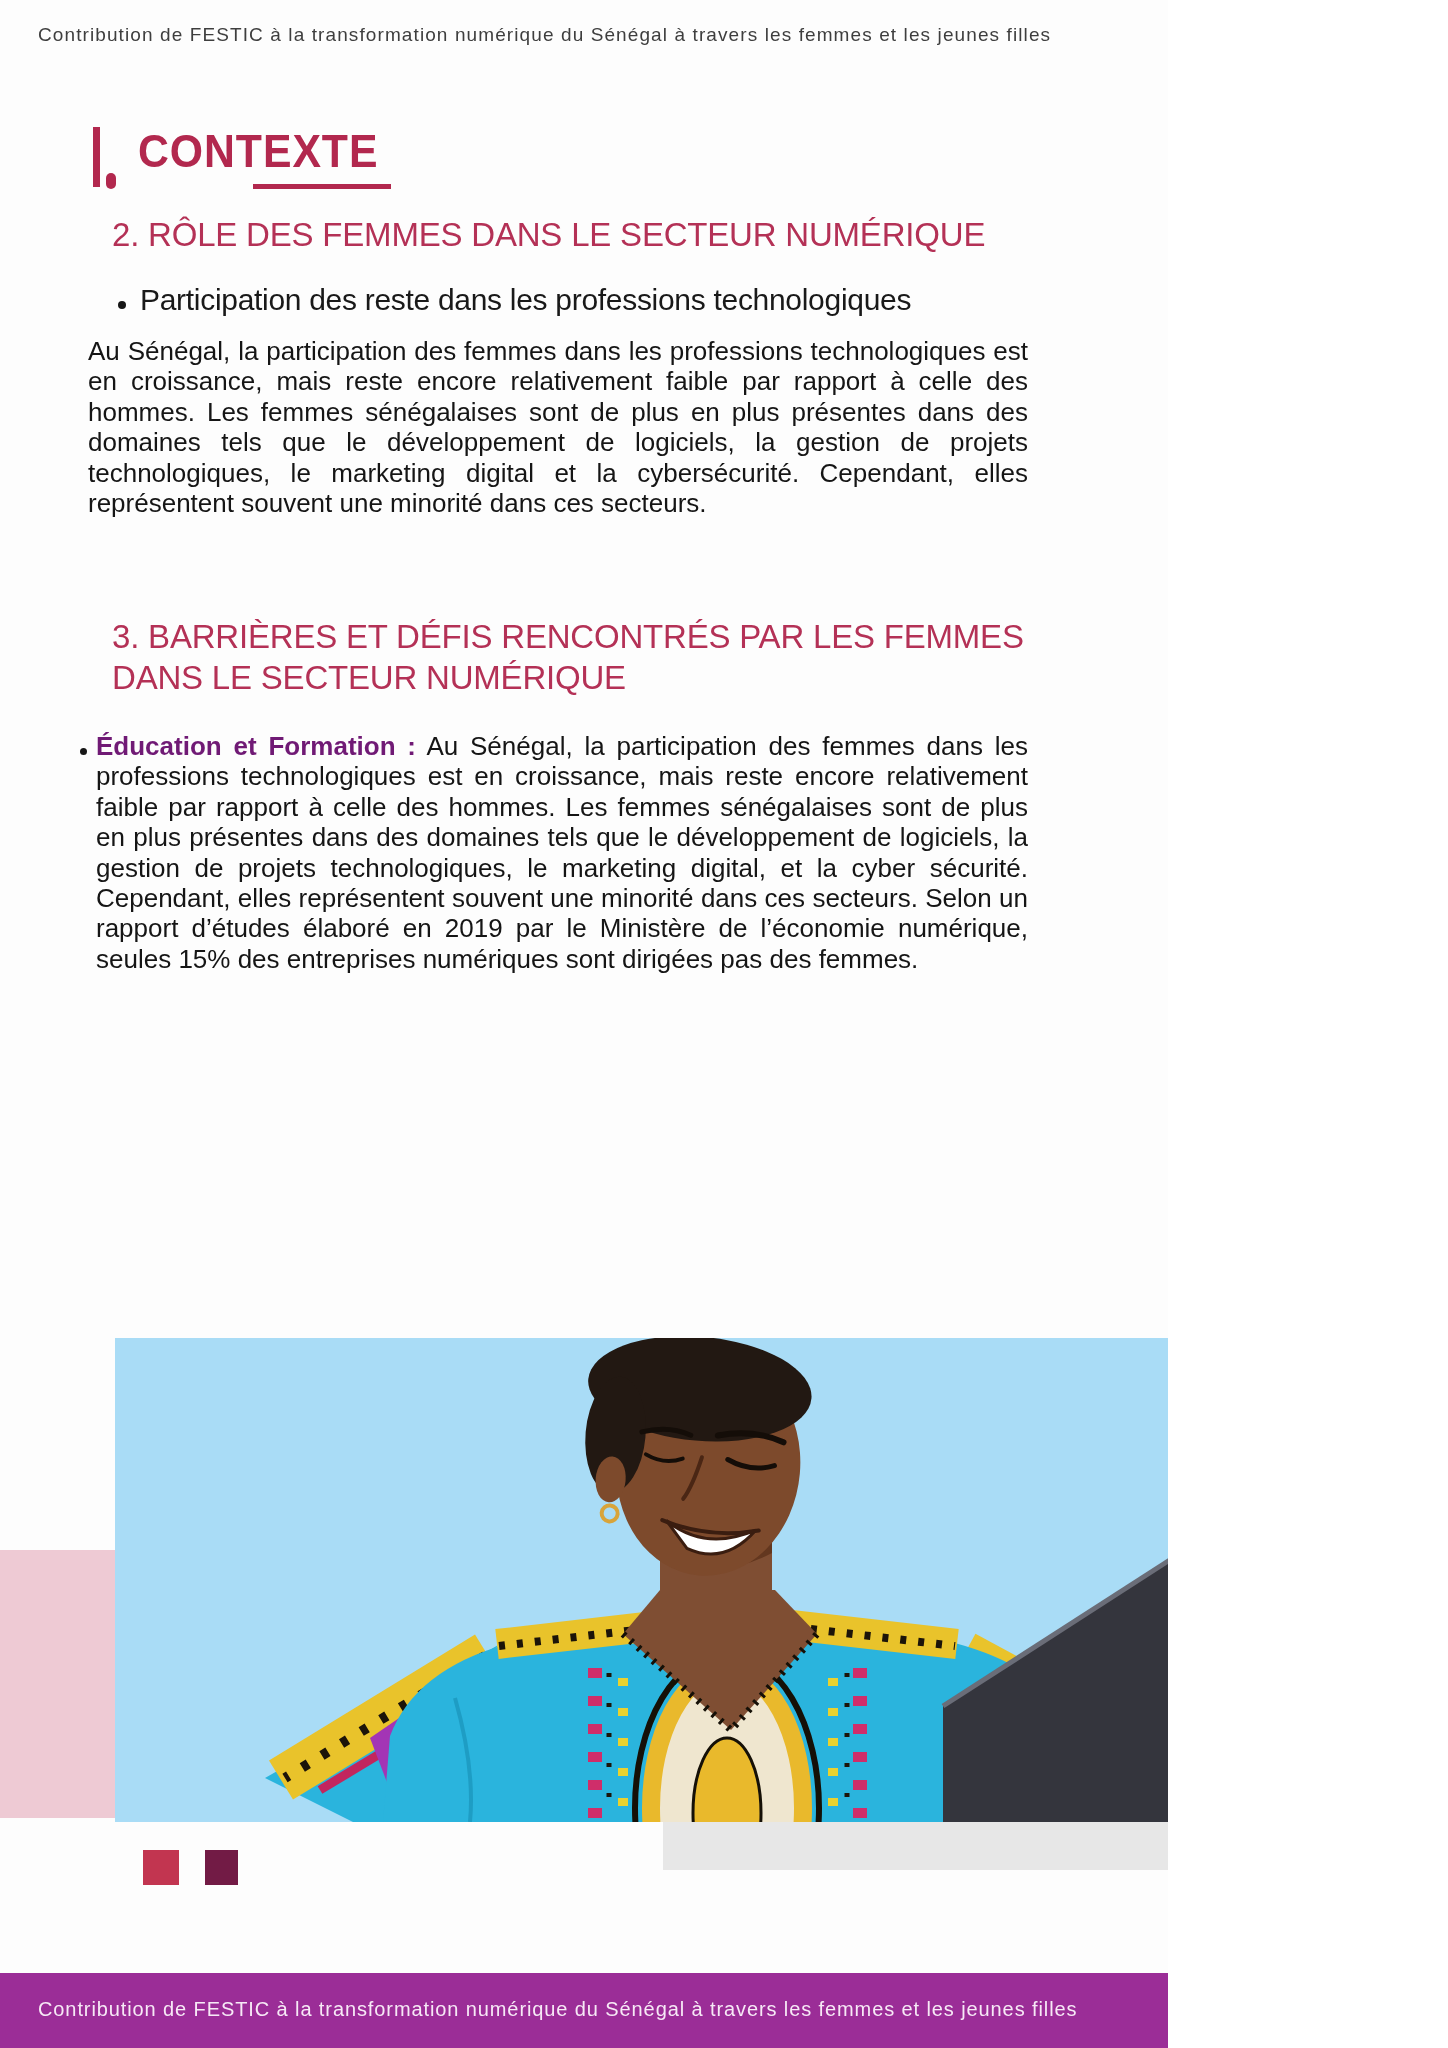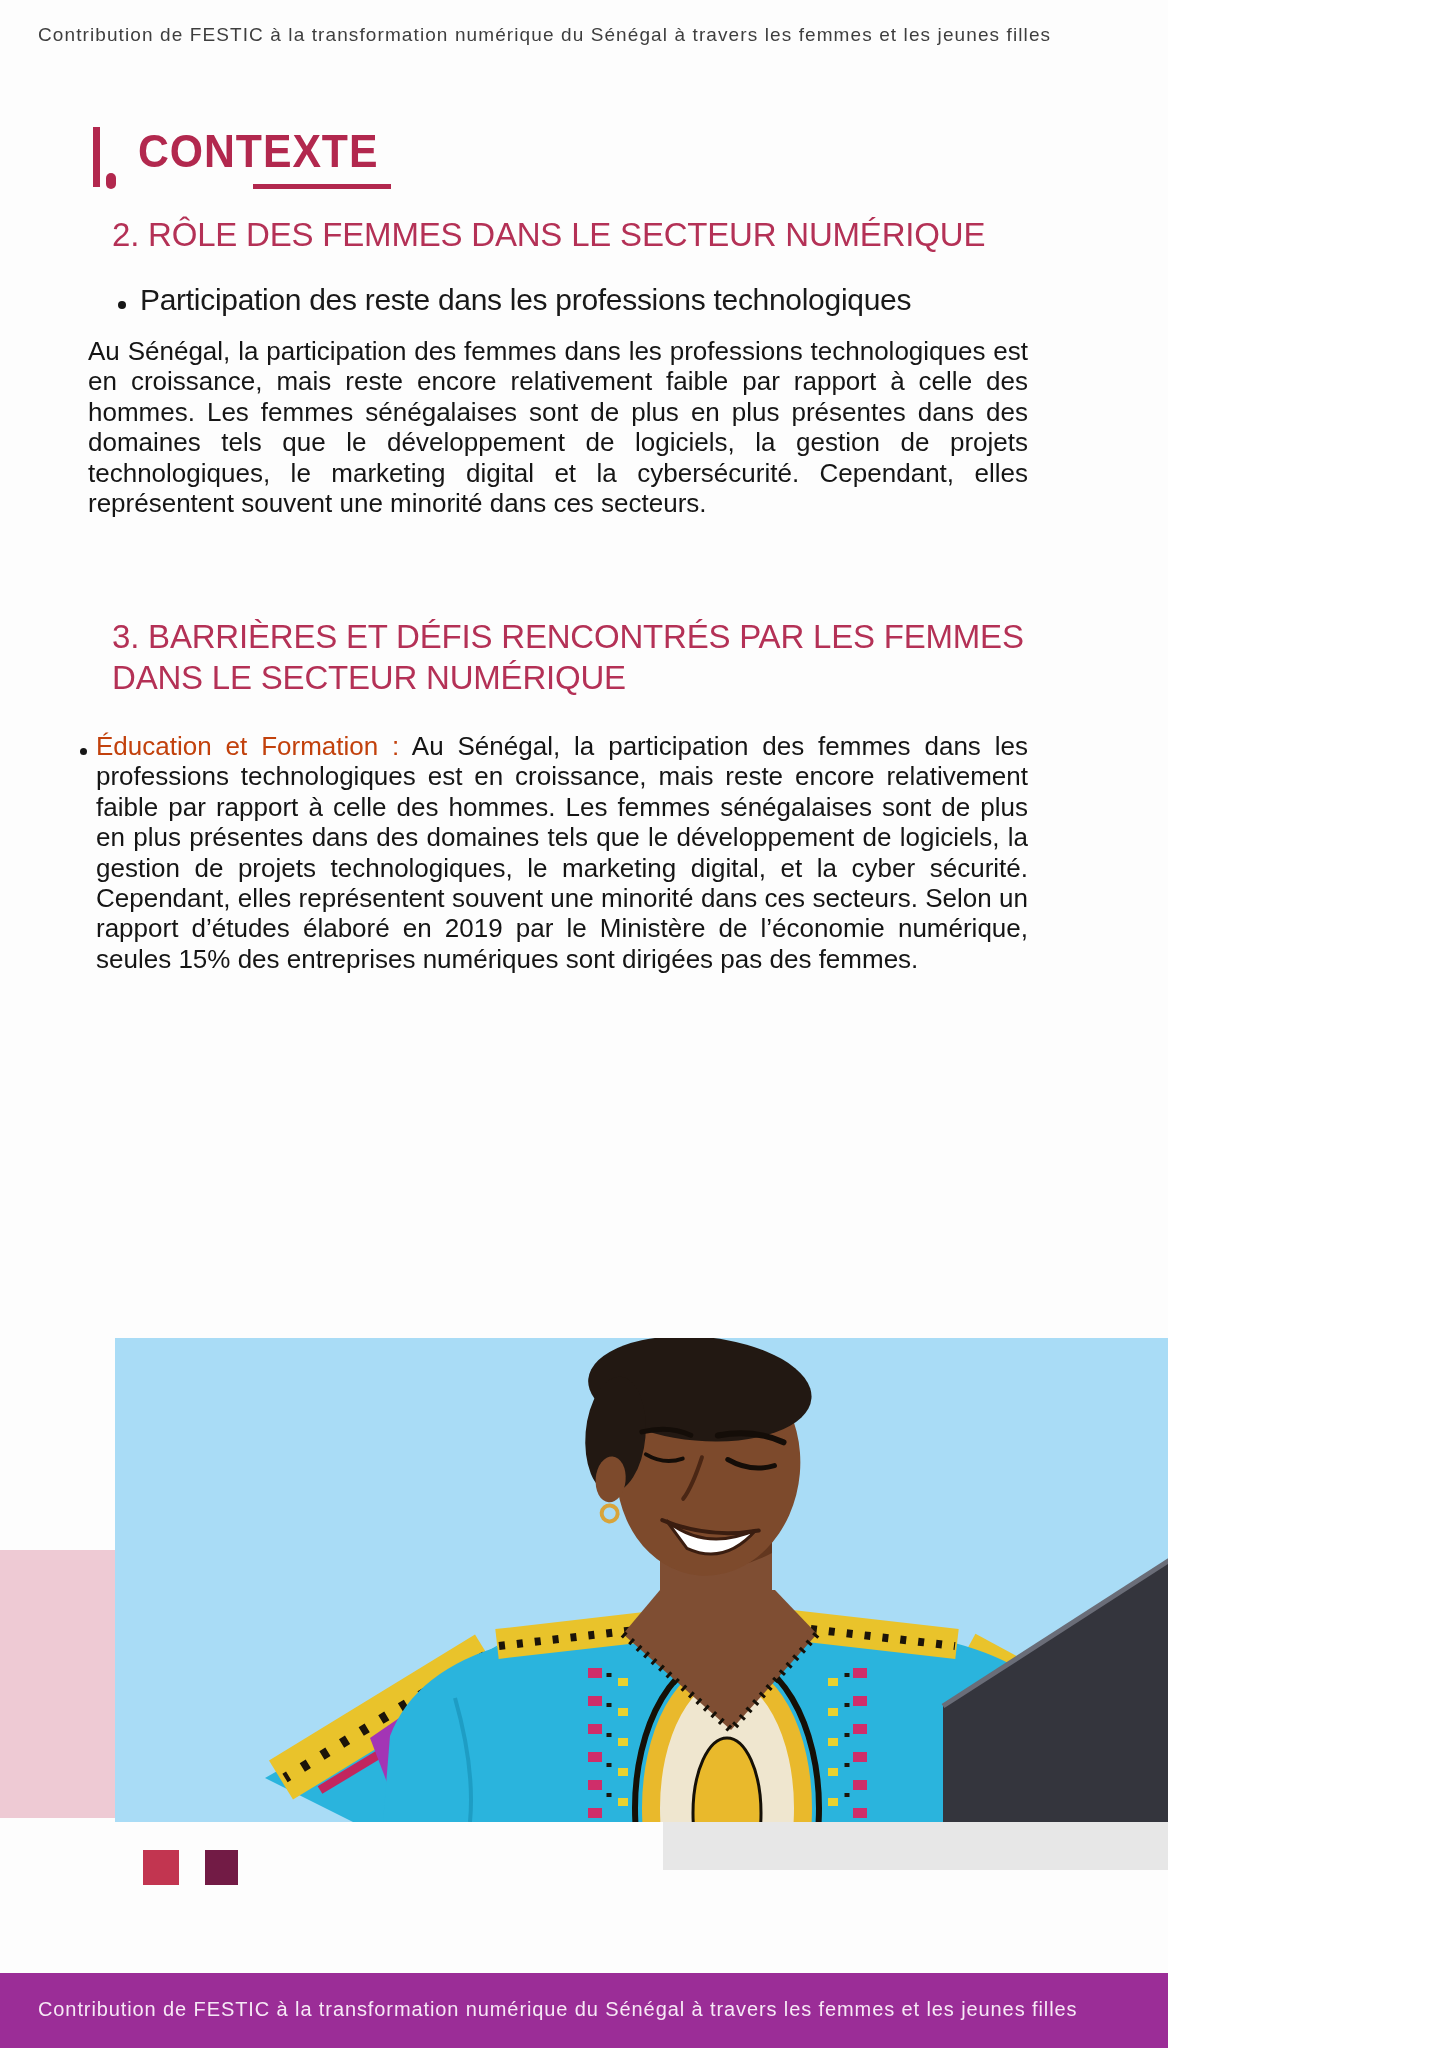--- a/index.html
+++ b/index.html
@@ -44,21 +44,21 @@
   
   .para1{
     position:absolute;left:88px;top:336px;width:940px;
     font-size:26px;line-height:30.4px;color:#151515;text-align:justify;
   }
   .bullet2-dot{position:absolute;left:80px;top:748px;width:7px;height:7px;border-radius:50%;background:#161616;}
   .para2{
     position:absolute;left:96px;top:731px;width:932px;
     font-size:26px;line-height:30.4px;color:#151515;text-align:justify;
   }
-  .para2 b{font-weight:400;color:#c2410c;}
+  .para2 b{font-weight:700;color:#701a75;}
   
   .photo-frame{position:absolute;left:115px;top:1338px;width:1218px;height:484px;z-index:1;overflow:hidden;}
   
   .footer-bar{position:absolute;left:0;top:1973px;width:1448px;height:75px;background:#9b2d97;z-index:4;}
   .footer-text{
     position:absolute;left:38px;top:25px;color:#f7e9f6;
     font-size:20px;letter-spacing:0.9px;font-weight:400;white-space:nowrap;
   }
   .footer-separator{position:absolute;left:1282px;top:11px;width:2.5px;height:52px;background:#ffffff;}
   .footer-page-label{position:absolute;left:1306px;top:24px;color:#fef9c3;font-size:22px;letter-spacing:0.5px;}

